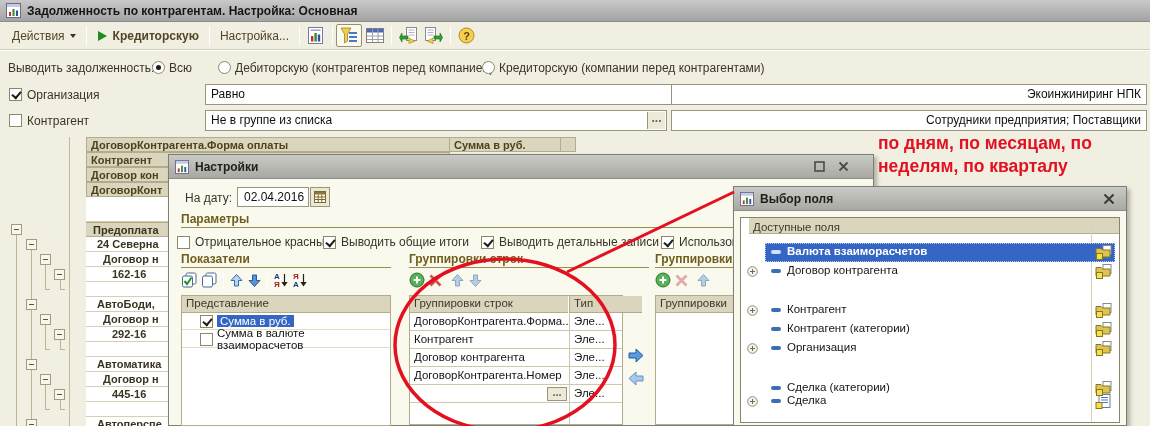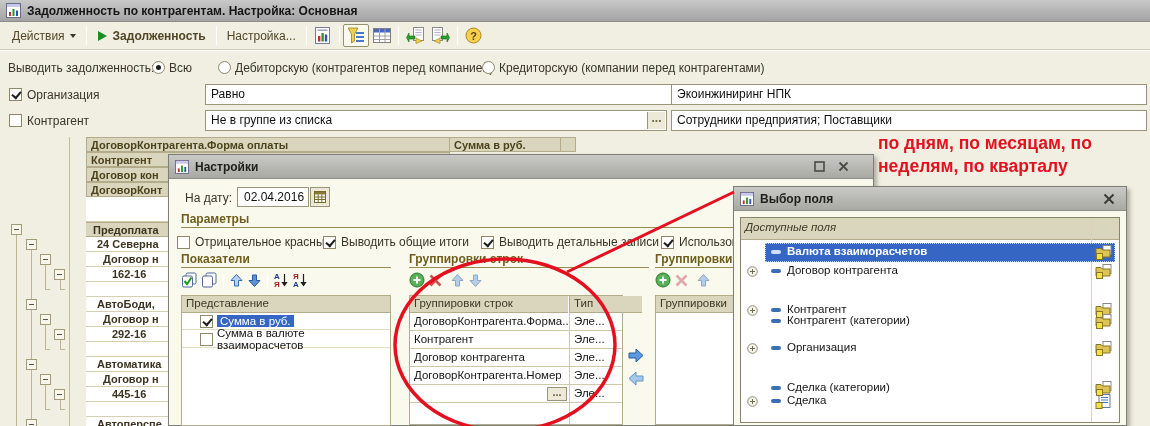--- a/index.html
+++ b/index.html
@@ -36,21 +36,21 @@
   .cbx { position:absolute; width:13px; height:13px; border:1px solid #8e8868; background:#fff; }
   .cbx.checked::after { content:""; position:absolute; left:2px; top:2px; width:7px; height:4px;
     border-left:2px solid #1d1d1d; border-bottom:2px solid #1d1d1d; transform:rotate(-50deg); }
   .cbx-i { position:relative; width:13px; height:13px; border:1px solid #8e8868; background:#fff;
     display:inline-block; flex:none; }
   .cbx-i.checked::after { content:""; position:absolute; left:2px; top:2px; width:7px; height:4px;
     border-left:2px solid #1d1d1d; border-bottom:2px solid #1d1d1d; transform:rotate(-50deg); }
   .field { position:absolute; height:21px; background:#fff; border:1px solid #9a9478;
     color:#101010; font-size:12px; line-height:19px; padding:0 22px 0 5px;
     white-space:nowrap; overflow:hidden; }
-  .field.noBtn { padding-right:22px; }
+  .field.noBtn { padding-right:5px;text-align:right; }
   .dots { position:absolute; right:1px; top:1px; width:18px; height:17px; background:#ece9d8;
     border-left:1px solid #9a9478; text-align:center; line-height:13px; font-weight:bold; color:#6a6042; }
 
   
   .thc { position:absolute; background:#dad6be; border:1px solid #b3ab89; color:#4c421c;
     font-weight:bold; font-size:11px; line-height:12px; padding:1px 4px;
     overflow:hidden; white-space:nowrap; }
   .rrow { position:absolute; left:86px; width:312px; height:15px; background:#fff;
     border-bottom:1px solid #d6cfb2; font-weight:bold; color:#3a3420; font-size:11px;
     line-height:14px; overflow:hidden; white-space:nowrap; }
@@ -108,21 +108,21 @@
 <div class="toolbar">
   <div class="tbtn">
     <span>Действия</span>
     <span class="caret"></span>
   </div>
   <div class="tsep"></div>
   <div class="tbtn bold">
     <svg width="11" height="12" viewBox="0 0 11 12">
       <path d="M1 1 L10 6 L1 11 Z" fill="#1e8c1e"></path>
     </svg>
-    <span>Задолженность</span>
+    <span>Кредиторскую</span>
   </div>
   <div class="tsep"></div>
   <div class="tbtn">
     <span>Настройка...</span>
   </div>
   <div class="tsep"></div>
   <div class="ibtn">
     <svg width="17" height="17" viewBox="0 0 17 17">
       <rect x="1.5" y="0.5" width="14" height="16" fill="#fff" stroke="#7a7a9a"></rect>
       <rect x="4" y="9" width="2.4" height="5.5" fill="#c03030"></rect>
@@ -477,21 +477,21 @@
     <div style="margin-left:auto;padding-right:4px;">
       <div class="dlg-ctl">
         <svg width="12" height="12" viewBox="0 0 12 12">
             <path d="M1.5 1.5 L10.5 10.5 M10.5 1.5 L1.5 10.5" stroke="#3c3c36" stroke-width="2"></path>
           </svg>
       </div>
     </div>
   </div>
 
   <div class="a" style="left:6px;top:30px;width:380px;height:206px;background:#fff;border:1px solid #8a8468;overflow:hidden;">
-    <div class="dth" style="left:0;top:0;width:378px;height:22px;line-height:19px;font-style:italic;">Доступные поля</div>
+    <div class="dth" style="left:8px;top:0;width:378px;height:16px;line-height:19px;">Доступные поля</div>
     <div class="vline" style="left:350px;top:0;height:204px;background:#d8d2b8;"></div>
 
     <div class="fc-row selected" style="left:0;top:25px;width:378px;">
       <span class="fc-sel"></span>
       <svg class="a" style="left:30px;top:7px;" width="11" height="5" viewBox="0 0 11 5">
           <rect x="0" y="0" width="10" height="4" rx="2" fill="#cfe0f8"></rect>
         </svg>
       <span class="fc-label">Валюта взаиморасчетов</span>
       <svg class="a" style="left:354px;top:2px;" width="17" height="15" viewBox="0 0 17 15">
         <rect x="8" y="0.5" width="8" height="9" fill="#fff" stroke="#888"></rect>
@@ -526,21 +526,21 @@
           <rect x="0" y="0" width="10" height="4" rx="2" fill="#3c6eb4"></rect>
         </svg>
       <span class="fc-label">Контрагент</span>
       <svg class="a" style="left:354px;top:2px;" width="17" height="15" viewBox="0 0 17 15">
         <rect x="8" y="0.5" width="8" height="9" fill="#fff" stroke="#888"></rect>
         <path d="M1 3.5 L6 3.5 L7.5 5 L15 5 L15 12 L1 12 Z" fill="#dcc455" stroke="#8a7420"></path>
         <rect x="1.5" y="8.5" width="6" height="6" fill="#f2e24a" stroke="#8a7420"></rect>
       </svg>
     </div>
 
-    <div class="fc-row" style="left:0;top:94px;width:378px;">
+    <div class="fc-row" style="left:0;top:102px;width:378px;">
       <svg class="a" style="left:30px;top:7px;" width="11" height="5" viewBox="0 0 11 5">
           <rect x="0" y="0" width="10" height="4" rx="2" fill="#3c6eb4"></rect>
         </svg>
       <span class="fc-label">Контрагент (категории)</span>
       <svg class="a" style="left:354px;top:2px;" width="17" height="15" viewBox="0 0 17 15">
         <rect x="8" y="0.5" width="8" height="9" fill="#fff" stroke="#888"></rect>
         <path d="M1 3.5 L6 3.5 L7.5 5 L15 5 L15 12 L1 12 Z" fill="#dcc455" stroke="#8a7420"></path>
         <rect x="1.5" y="8.5" width="6" height="6" fill="#f2e24a" stroke="#8a7420"></rect>
       </svg>
     </div>

